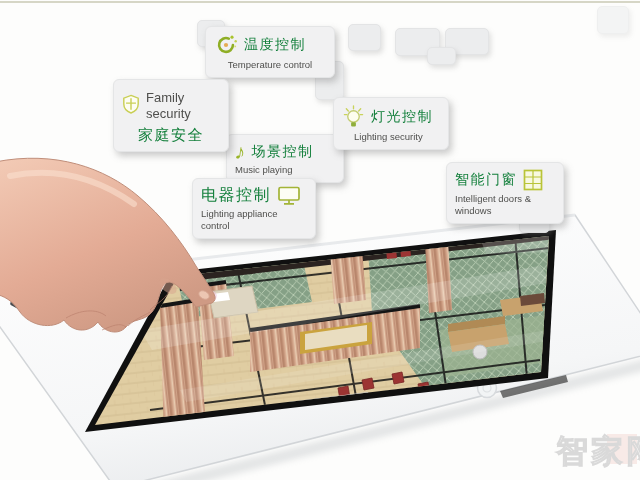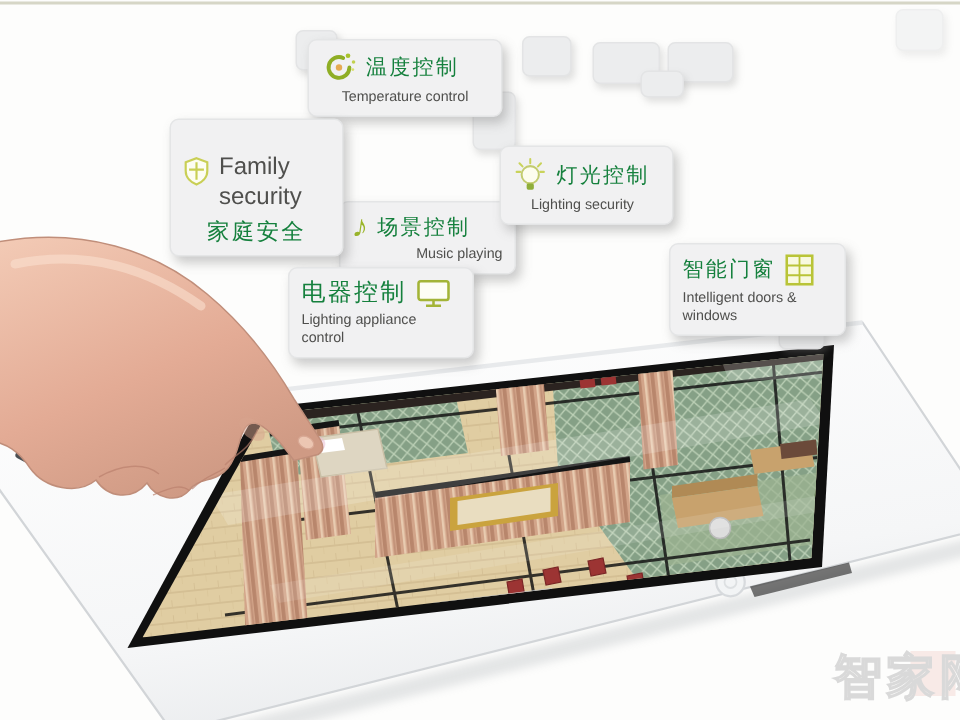--- a/index.html
+++ b/index.html
@@ -16,21 +16,21 @@
   .card .en.center{text-align:center;}
   .placeholder{position:absolute;background:#ecedee;border:1px solid #e3e4e5;border-radius:5px;
         box-shadow:2px 3px 5px rgba(140,140,140,.25);z-index:20;}
   #card-temperature{left:205px;top:26px;width:112px;}
   #card-family{left:113px;top:79px;width:98px;}
   #card-family .zh{font-size:15px;margin-top:3px;}
   #card-scene{left:442px;top:62px;width:100px;}
   #card-lighting{left:333px;top:97px;width:98px;}
   #card-lighting .en{margin-left:12px;}
   #card-music{left:226px;top:134px;width:100px;z-index:25;}
-  #card-music .en{text-align:right;}
+  #card-music .en{text-align:left;}
   #card-appliance{left:192px;top:178px;width:106px;z-index:31;}
   #card-doors{left:446px;top:162px;width:100px;}
   #p1{left:197px;top:20px;width:26px;height:25px;}
   #p2{left:348px;top:24px;width:31px;height:25px;}
   #p3{left:395px;top:28px;width:43px;height:26px;}
   #p4{left:445px;top:28px;width:42px;height:25px;}
   #p5{left:427px;top:47px;width:27px;height:16px;}
   #p6{left:315px;top:61px;width:27px;height:37px;}
   #p7{left:519px;top:213px;width:29px;height:18px;}
   #p8{left:597px;top:6px;width:30px;height:26px;opacity:.55;}
@@ -204,21 +204,21 @@
   </div>
 
   <div class="card" id="card-family">
     <div class="row">
       <span class="icon">
         <svg width="18" height="20" viewBox="0 0 20 22">
           <path d="M10,1.5 L18,4.5 V11 C18,16 14,19.5 10,21 C6,19.5 2,16 2,11 V4.5 Z" fill="#fdfdf2" stroke="#c9cf55" stroke-width="1.6"></path>
           <path d="M10,4.5 V17.5 M4.5,10 H15.5" stroke="#c9cf55" stroke-width="1.6"></path>
         </svg>
       </span>
-      <span class="en" style="margin-top:16px;font-size:16px">Family security</span>
+      <span class="en" style="margin-top:4px;font-size:13px">Family security</span>
     </div>
     <div class="zh">家庭安全</div>
   </div>
 
 
   <div class="card" id="card-lighting">
     <div class="row">
       <span class="icon">
         <svg width="23" height="25" viewBox="0 0 24 26">
           <g stroke="#c9d35a" stroke-width="1.4" stroke-linecap="round">

